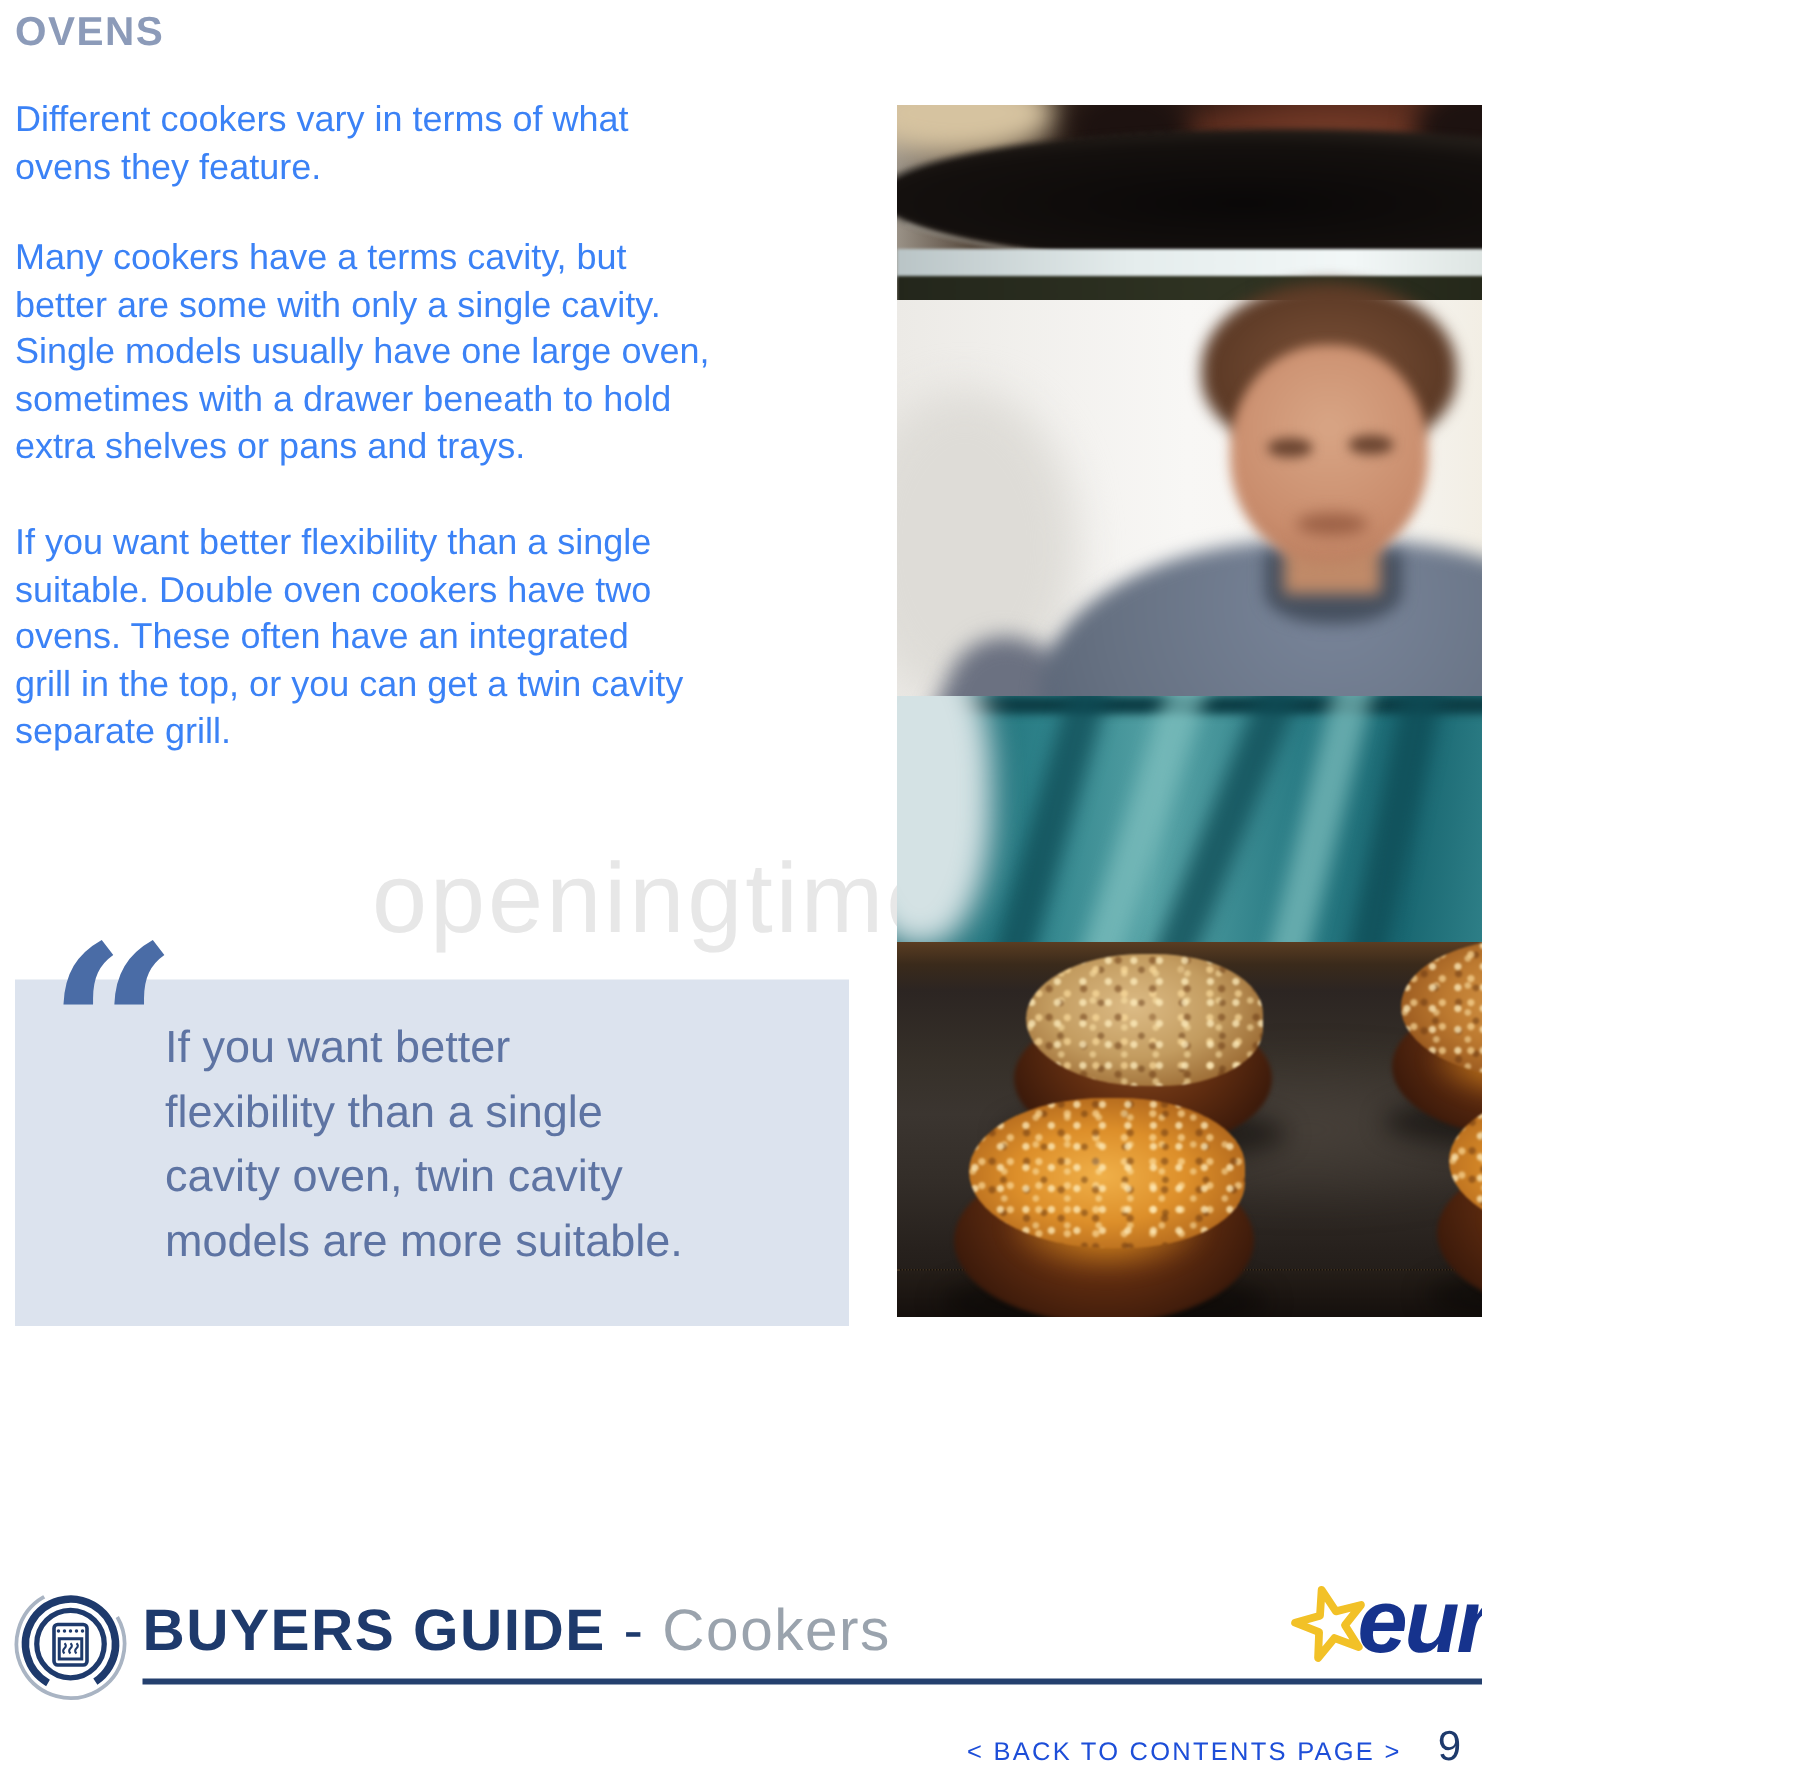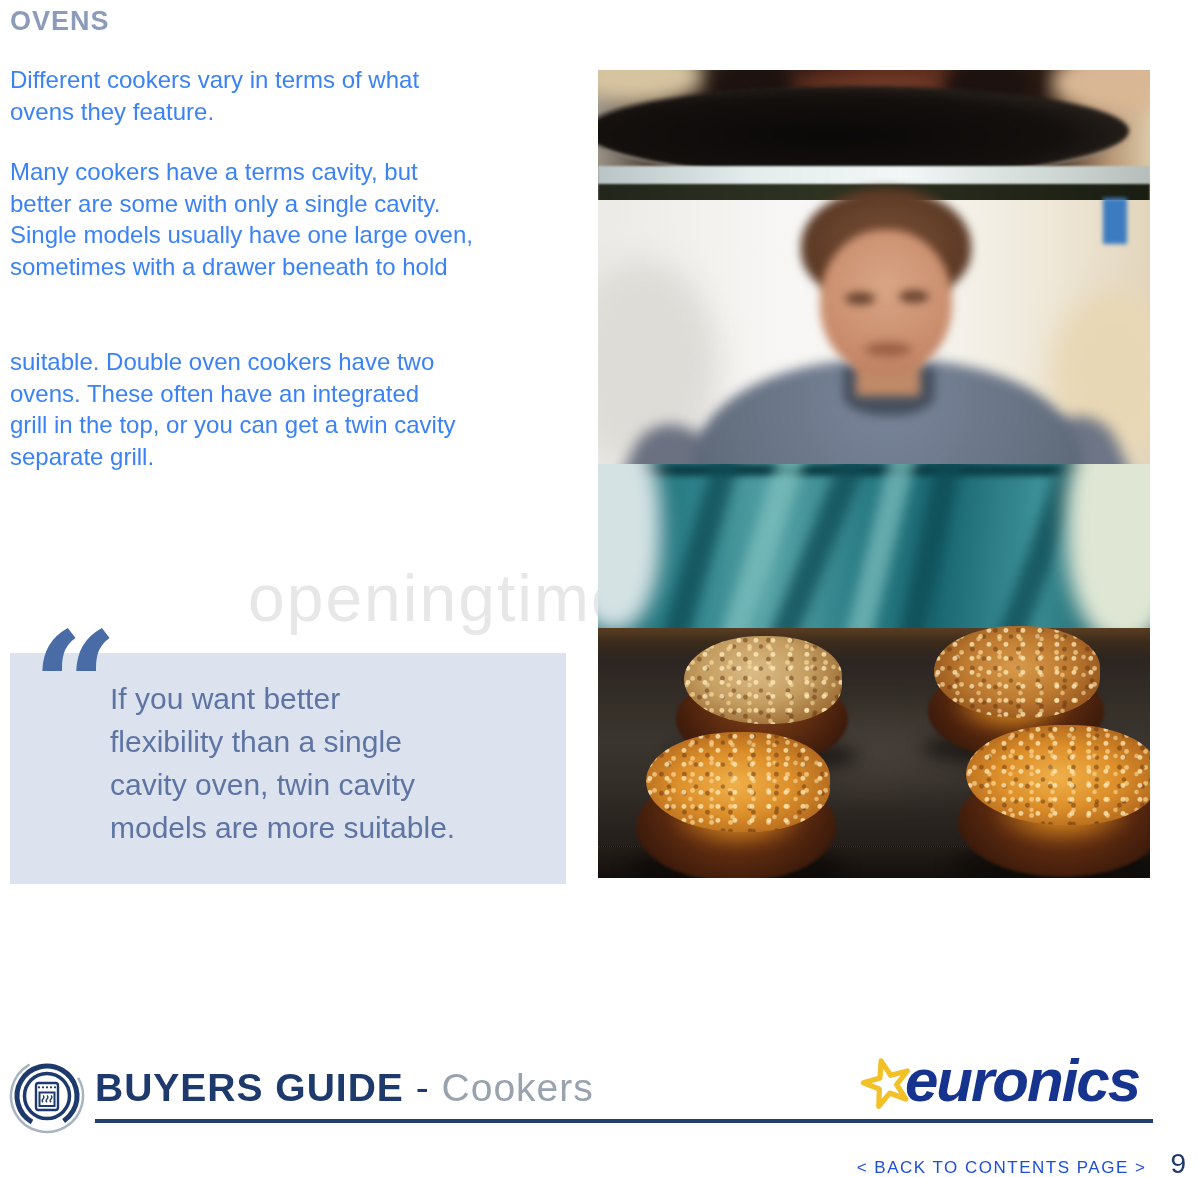--- a/index.html
+++ b/index.html
@@ -1,16 +1,16 @@
 <!DOCTYPE html>
 <html><head>
 <meta charset="utf-8">
 <style>
   html,body{margin:0;padding:0;background:#ffffff;}
-  .page{position:relative;width:1200px;height:1177px;background:#ffffff;overflow:hidden;
+  .page{position:relative;width:988px;height:1177px;background:#ffffff;overflow:hidden;
         font-family:"Liberation Sans",sans-serif;}
 
   
   .heading{position:absolute;left:10px;top:6px;font-size:27px;font-weight:bold;
            letter-spacing:1px;color:#8c9bb9;}
   .para{position:absolute;left:10px;width:580px;font-size:24px;line-height:31.5px;color:#3b82f6;}
   .para-1{top:64px;} .para-2{top:156px;} .para-3{top:346px;}
 
   
   .watermark{position:absolute;left:248px;top:560px;font-size:66px;font-weight:400;
@@ -135,23 +135,25 @@
   <div class="para para-1">
     <div>Different cookers vary in terms of what</div>
     <div>ovens they feature.</div>
   </div>
 
   <div class="para para-2">
     <div>Many cookers have a terms cavity, but</div>
     <div>better are some with only a single cavity.</div>
     <div>Single models usually have one large oven,</div>
     <div>sometimes with a drawer beneath to hold</div>
+    <div>extra shelves or pans and trays.</div>
   </div>
 
   <div class="para para-3">
+    <div>If you want better flexibility than a single</div>
     <div>suitable. Double oven cookers have two</div>
     <div>ovens. These often have an integrated</div>
     <div>grill in the top, or you can get a twin cavity</div>
     <div>separate grill.</div>
   </div>
 
   <div class="watermark">openingtimes</div>
 
   <div class="photo">
     <div class="ph-top">

